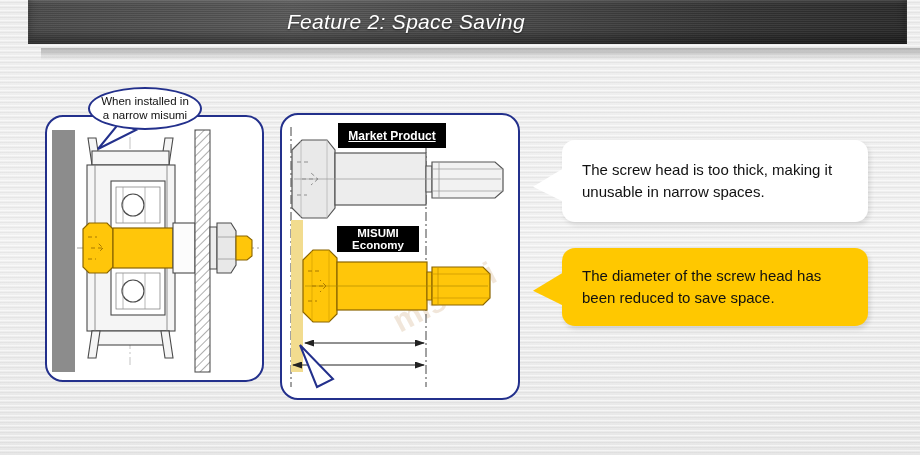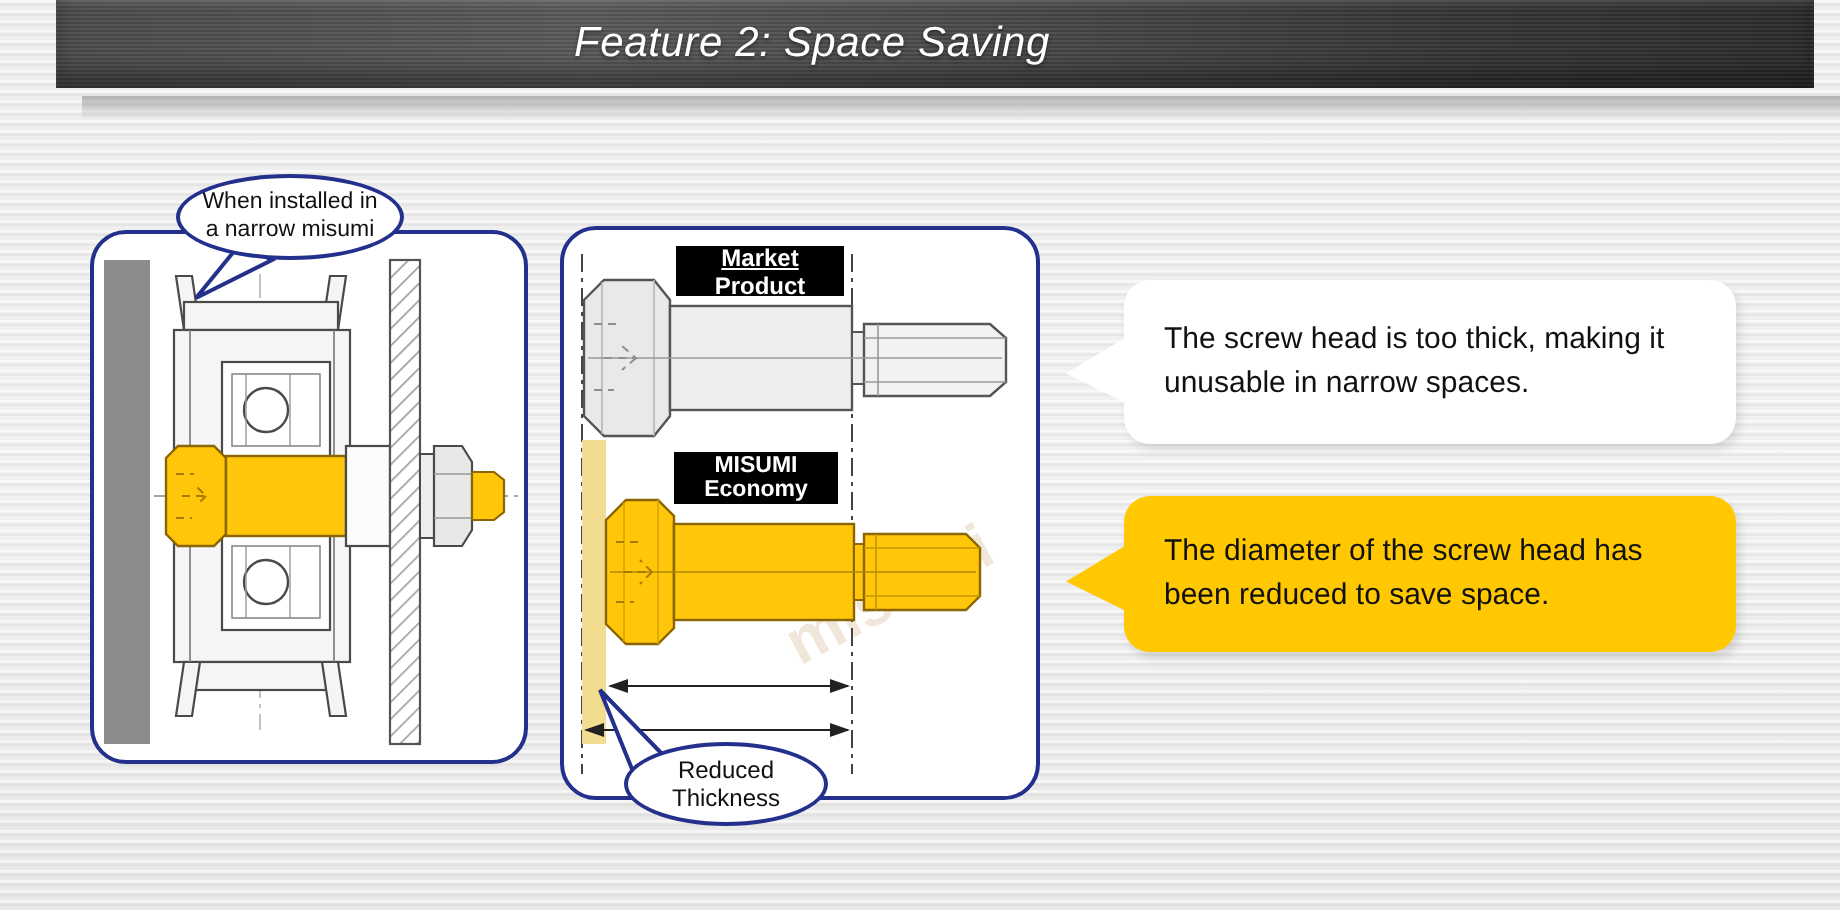--- a/index.html
+++ b/index.html
@@ -19,21 +19,21 @@
   .banner-shadow{position:absolute;left:41px;top:48px;width:879px;height:12px;
     background:linear-gradient(180deg, rgba(130,130,130,.55), rgba(238,238,238,0));}
   
   .panel{position:absolute;background:#fff;border:2px solid #23308C;border-radius:18px;box-sizing:border-box;z-index:1;}
   .panel-left{left:45px;top:115px;width:219px;height:267px;}
   .panel-mid{left:280px;top:113px;width:240px;height:287px;}
   .panel svg{position:absolute;left:0;top:0;}
   
   .blk-label{position:absolute;background:#000;color:#fff;font-weight:bold;z-index:2;
     display:flex;align-items:center;justify-content:center;text-align:center;}
-  .label-market{left:338px;top:123px;width:84px;height:25px;font-size:12px;text-decoration:underline;}
+  .label-market{left:338px;top:123px;width:108px;height:25px;font-size:12px;text-decoration:underline;}
   .label-misumi{left:337px;top:226px;width:82px;height:26px;font-size:11.5px;line-height:12.5px;}
   
   .ellipse-bubble{position:absolute;background:#fff;border:2px solid #23308C;border-radius:50%;
     display:flex;align-items:center;justify-content:center;text-align:center;color:#111;z-index:3;box-sizing:border-box;}
   .bubble-narrow{left:88px;top:87px;width:114px;height:43px;font-size:11.5px;line-height:13.5px;}
   .bubble-reduced{left:312px;top:371px;width:102px;height:42px;font-size:12px;line-height:14px;}
   .bubble-tail{position:absolute;z-index:2;}
   .multiline{white-space:pre-line;}
   
   .callout{position:absolute;width:306px;border-radius:13px;display:flex;align-items:center;
@@ -188,22 +188,20 @@
     </svg>
   </div>
 
   <div class="blk-label label-market">Market Product</div>
   <div class="blk-label label-misumi multiline">MISUMI
 Economy</div>
 
   <svg class="bubble-tail" style="left:293px;top:341px;" width="52" height="48">
     <polygon points="7,4 24,46 40,38" fill="#fff" stroke="#23308C" stroke-width="2"></polygon>
   </svg>
-  <div class="ellipse-bubble bubble-reduced multiline">Reduced
-Thickness</div>
 
   <div class="callout callout-white">
     <div class="tail"></div>
     <span>The screw head is too thick, making it unusable in narrow spaces.</span>
   </div>
 
   <div class="callout callout-yellow">
     <div class="tail"></div>
     <span>The diameter of the screw head has been reduced to save space.</span>
   </div>

